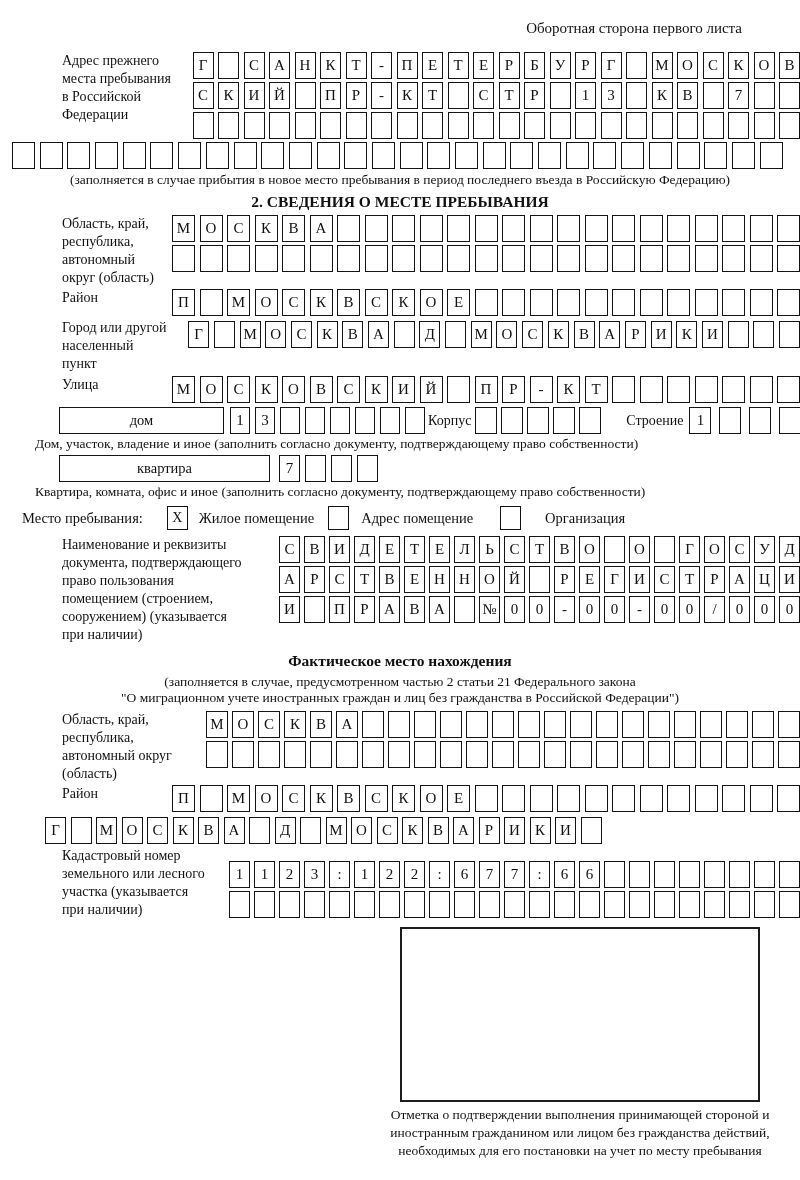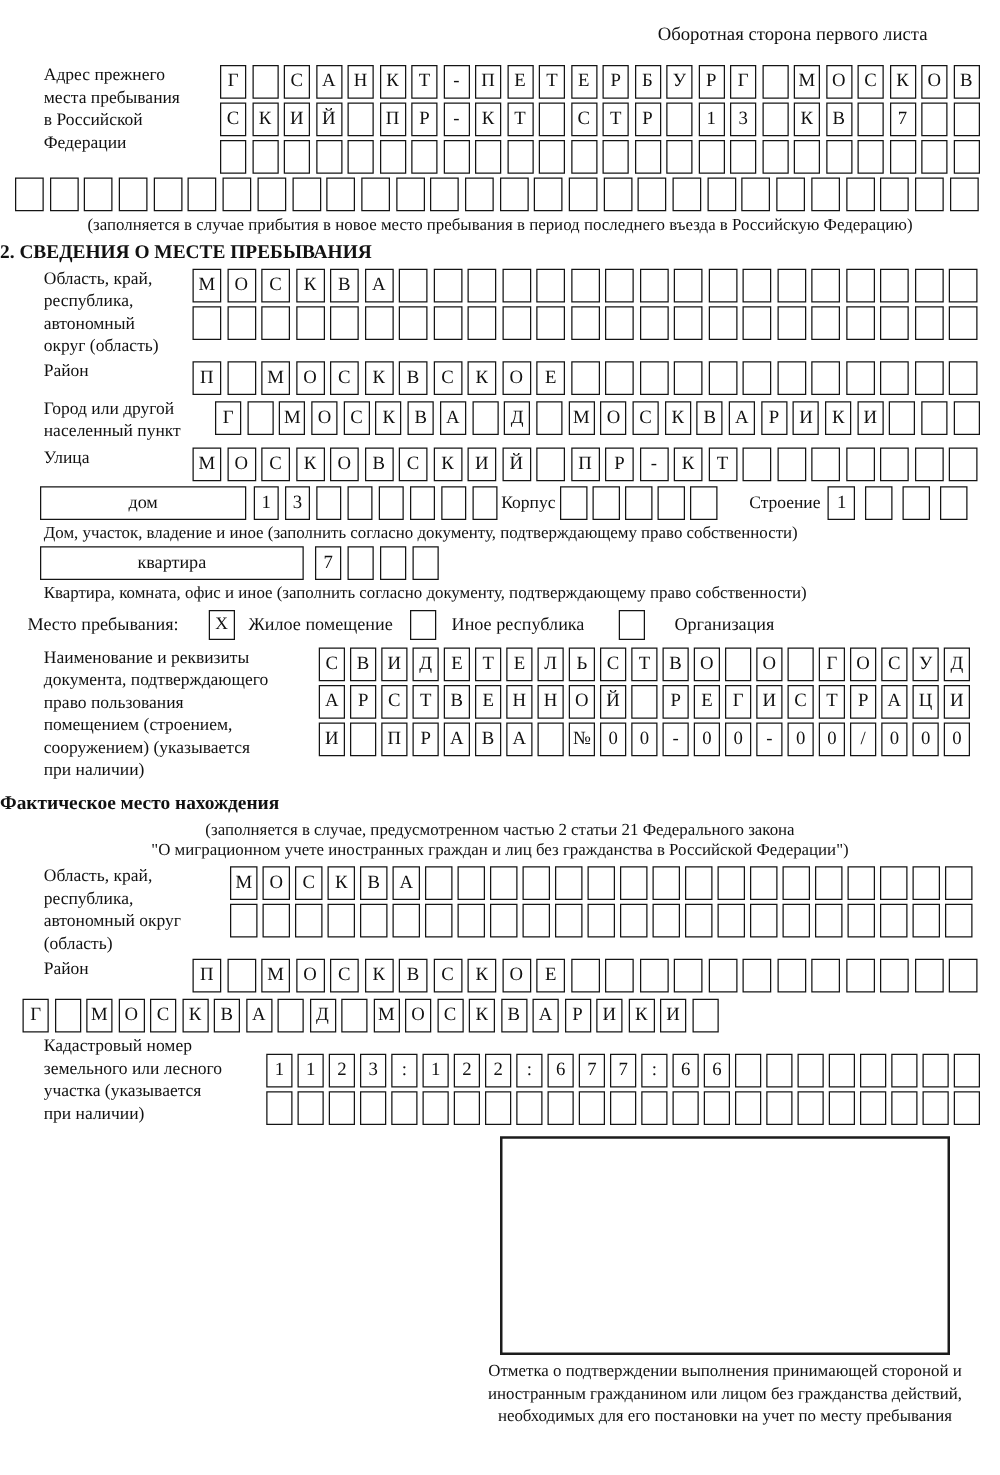--- a/index.html
+++ b/index.html
@@ -5,41 +5,41 @@
   * { margin:0; padding:0; box-sizing:border-box; }
   html,body { background:#fff; }
   .page {
     position:relative; width:800px; height:1180px; margin:0 auto;
     background:#fff; color:#111;
     font-family:"Liberation Serif","DejaVu Serif",serif;
     overflow:hidden;
   }
   .hdr-note { text-align:right; padding:20px 58px 0 0; font-size:15px; }
 
-  .fieldrow { display:flex; align-items:flex-start; }
+  .fieldrow { display:flex; align-items:flex-start;padding-left:27px; }
   .lbl { font-size:14px; line-height:18px; white-space:pre-line; }
   .rows > .cells { margin-bottom:3px; }
 
   .cells { display:flex; gap:4.5px; }
   .cell {
     width:23px; height:27px; border:1.5px solid #141414; background:#fff;
     display:flex; align-items:center; justify-content:center;
     font-size:15px; line-height:1; flex:0 0 auto;
   }
   .cells.w21 .cell { width:21px; }
   .cells.w20 .cell { width:20px; }
   .cells.w22 .cell { width:22px; }
   .cells.g4  { gap:4px; }
   .cells.g47 { gap:4.7px; }
   .cells.g5  { gap:5px; }
   .cells.g8  { gap:8px; }
 
   .note   { font-size:13.5px; line-height:16px; }
   .center { text-align:center; }
-  .sect-title { font-weight:bold; font-size:15.5px; margin:5px 0 4px 0; }
+  .sect-title { text-align:center; font-weight:bold; font-size:15.5px; margin:5px 0 4px 0; }
 
   .labelbox {
     border:1.6px solid #141414; height:27px; display:flex;
     align-items:center; justify-content:center; font-size:14.5px; flex:0 0 auto;
   }
   .inline-lbl { font-size:14px; line-height:27px; white-space:nowrap; }
 
   .chk {
     width:21px; height:24px; border:1.5px solid #141414; display:flex;
     align-items:center; justify-content:center; font-size:14px; flex:0 0 auto;
@@ -363,21 +363,21 @@
         <span class="cell"></span>
       </div>
   </div>
   <div class="note" style="margin-left:35px; margin-bottom:4px;">Квартира, комната, офис и иное (заполнить согласно документу, подтверждающему право собственности)</div>
 
   <div class="stay">
     <span>Место пребывания:</span>
     <span class="chk" style="margin-left:24px;">X</span>
     <span style="margin-left:11px;">Жилое помещение</span>
     <span class="chk" style="margin-left:14px;"></span>
-    <span style="margin-left:12px;">Иное республика</span>
+    <span style="margin-left:12px;">Адрес помещение</span>
     <span class="chk" style="margin-left:27px;"></span>
     <span style="margin-left:24px;">Организация</span>
   </div>
 
   <div class="fieldrow" style="margin-top:4px;">
     <div class="lbl" style="margin-left:35px; width:205px;">Наименование и реквизиты
 документа, подтверждающего
 право пользования
 помещением (строением,
 сооружением) (указывается

